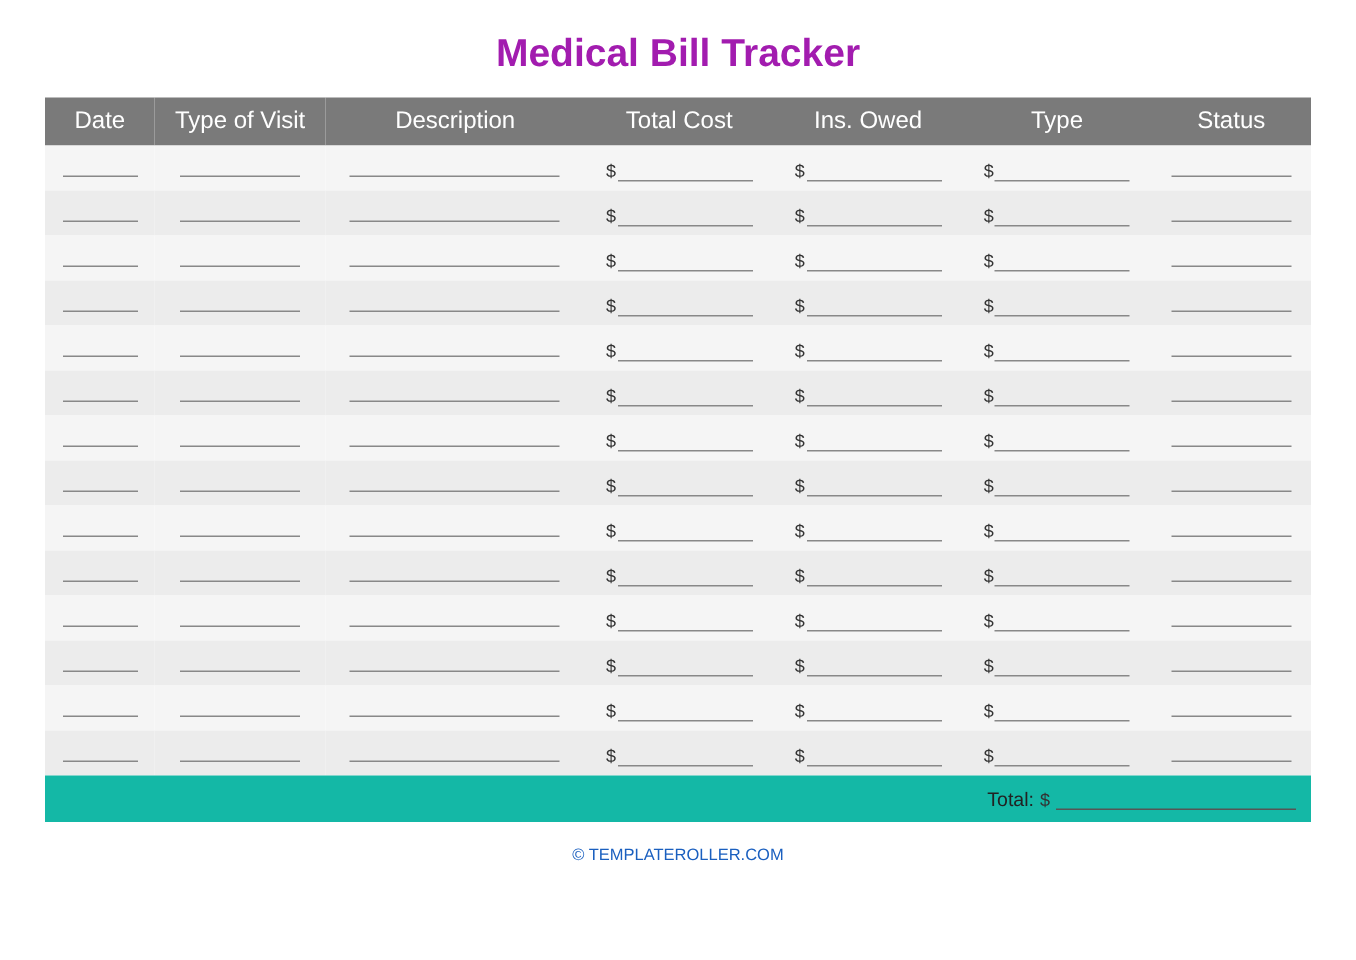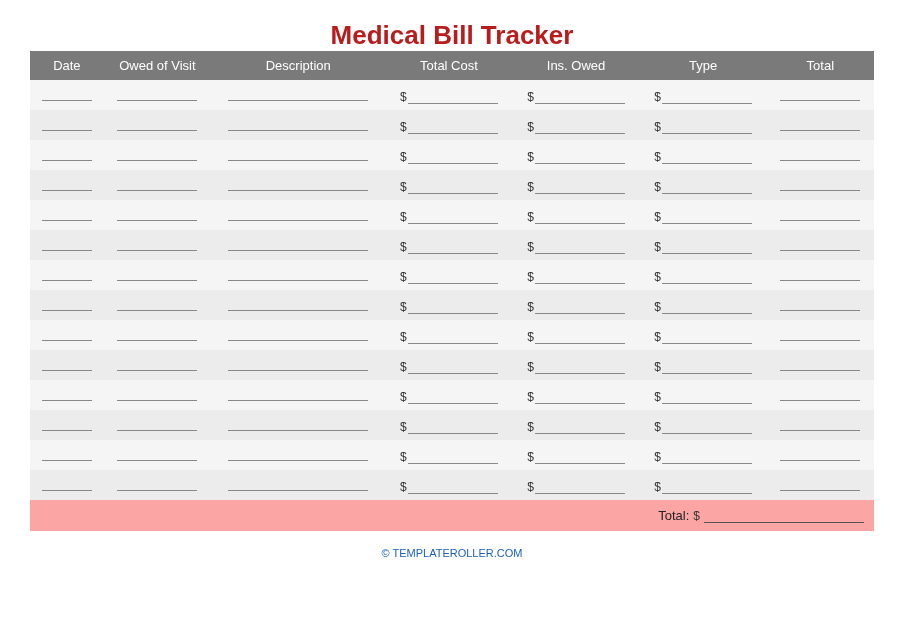--- a/index.html
+++ b/index.html
@@ -7,32 +7,33 @@
       background: #ffffff;
       font-family: Arial, sans-serif;
       width: 904px;
       min-height: 640px;
       padding: 20px 30px;
     }
     .page-title {
       text-align: center;
       font-size: 26px;
       font-weight: bold;
-      color: #b91c1c;
+      margin-bottom: 14px;
+      color: #a21caf;
     }
     .tracker-table {
       width: 100%;
       border-collapse: collapse;
     }
     .tracker-table thead tr {
       background: #7a7a7a;
     }
     .tracker-table thead th {
       color: #fff;
-      font-size: 13px;
+      font-size: 16px;
       font-weight: normal;
       padding: 7px 8px;
       text-align: center;
     }
     .tracker-table tbody tr {
       background: #f5f5f5;
     }
     .tracker-table tbody tr:nth-child(even) {
       background: #ececec;
     }
@@ -67,21 +68,21 @@
       gap: 1px;
     }
     .dollar-sign {
       font-size: 12px;
       color: #333;
     }
     td.center {
       text-align: center;
     }
     .total-row td {
-      background: #fca5a5;
+      background: #14b8a6;
       font-size: 13px;
       color: #222;
       padding: 8px 10px;
     }
     .total-row td .total-label {
       float: right;
       display: flex;
       align-items: center;
       gap: 4px;
     }
@@ -100,26 +101,26 @@
   </style>
 </head>
 <body>
 
 <h1 class="page-title">Medical Bill Tracker</h1>
 
 <table class="tracker-table">
   <thead>
     <tr>
       <th>Date</th>
-      <th>Owed of Visit</th>
+      <th>Type of Visit</th>
       <th>Description</th>
       <th>Total Cost</th>
       <th>Ins. Owed</th>
       <th>Type</th>
-      <th>Total</th>
+      <th>Status</th>
     </tr>
   </thead>
   <tbody id="table-body">
   <tr>
       <td class="center">
         <span class="underline-field underline-field-sm"></span>
       </td>
       <td class="center">
         <span class="underline-field underline-field-md"></span>
       </td>

